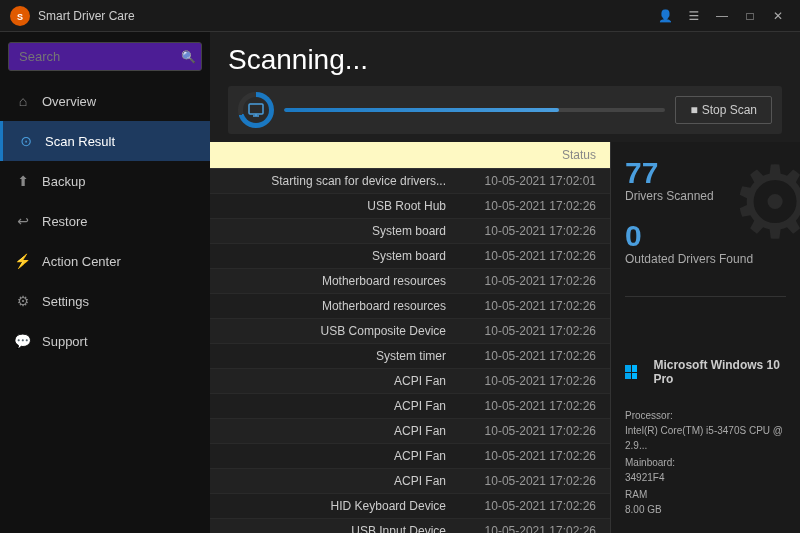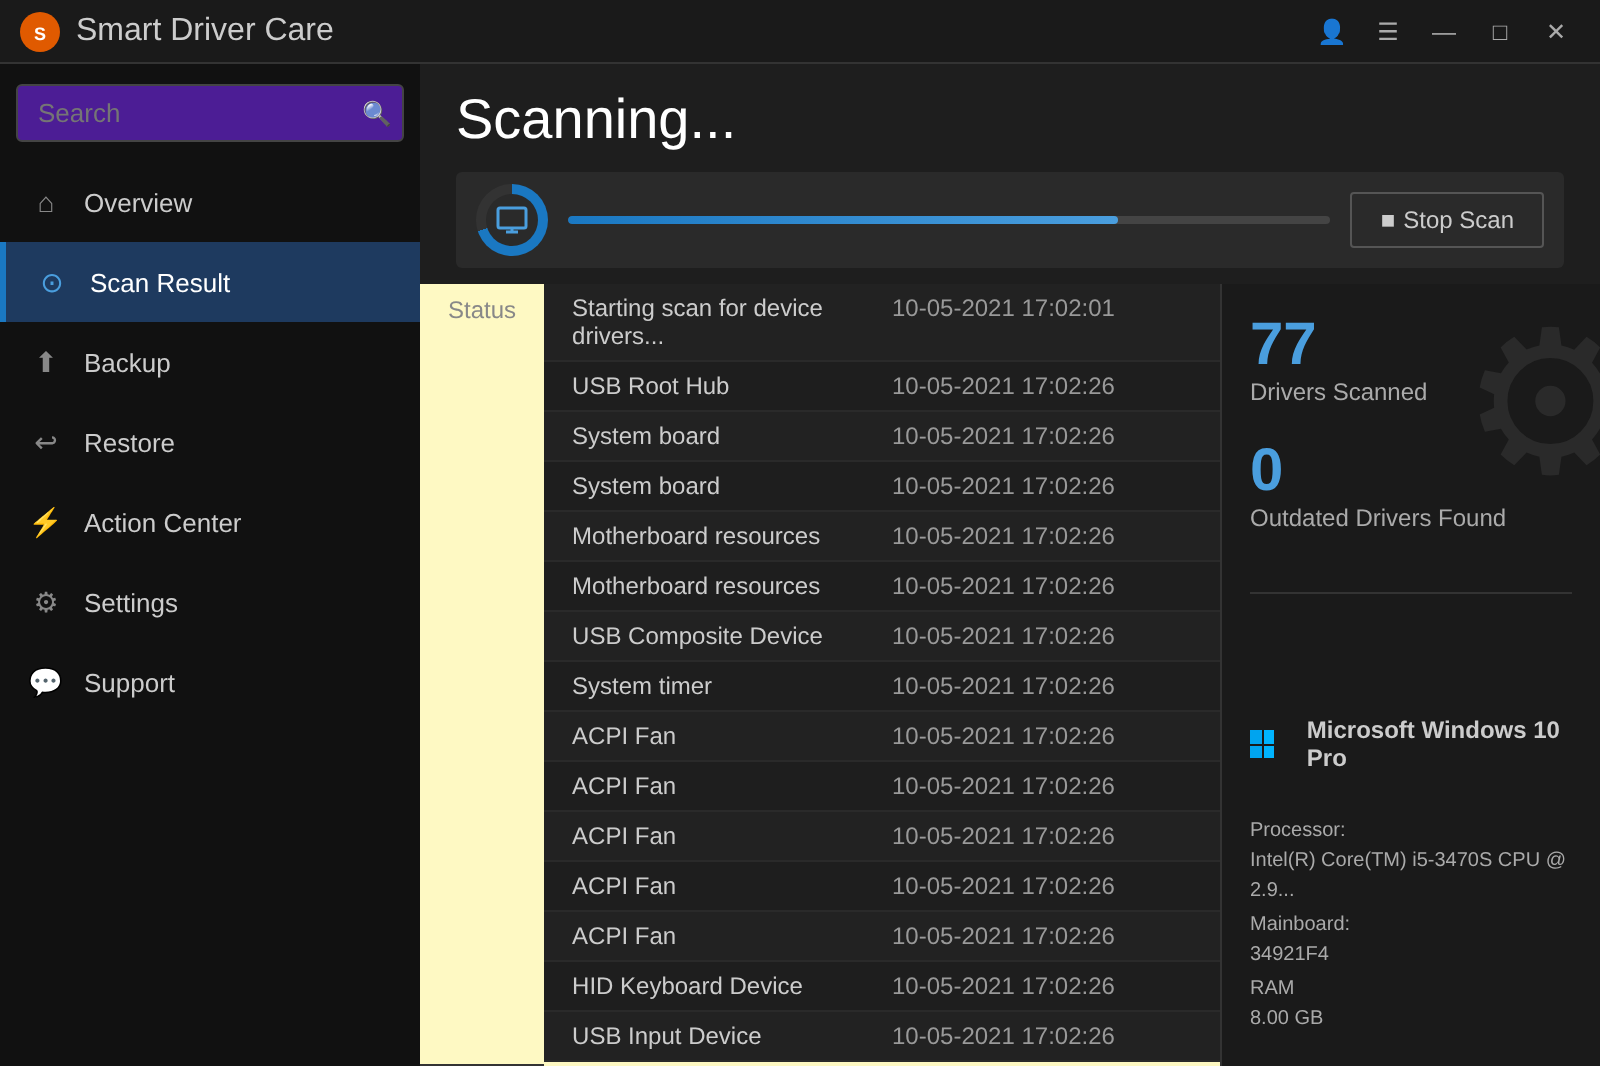--- a/index.html
+++ b/index.html
@@ -28,21 +28,21 @@
       background: #e05a00;
       border-radius: 50%;
       display: flex;
       align-items: center;
       justify-content: center;
       font-size: 11px;
       color: white;
       font-weight: bold;
     }
     .titlebar-title {
-      font-size: 16px;
+      font-size: 12px;
       color: #cccccc;
       flex: 1;
     }
     .titlebar-controls {
       display: flex;
       gap: 4px;
     }
     .titlebar-btn {
       width: 24px;
       height: 20px;
@@ -207,21 +207,22 @@
       display: flex;
       flex: 1;
       overflow: hidden;
     }
 
     
     .scan-table-wrap {
       flex: 1;
       overflow: hidden;
       display: flex;
-      flex-direction: row;
+      flex-direction: column;
+      text-align: right;
     }
     .scan-table-header {
       display: flex;
       padding: 6px 14px;
       border-bottom: 1px solid #333;
       font-size: 12px;
       color: #888888;
     }
     .col-status { flex: 1; }
     .col-date { width: 150px; }

